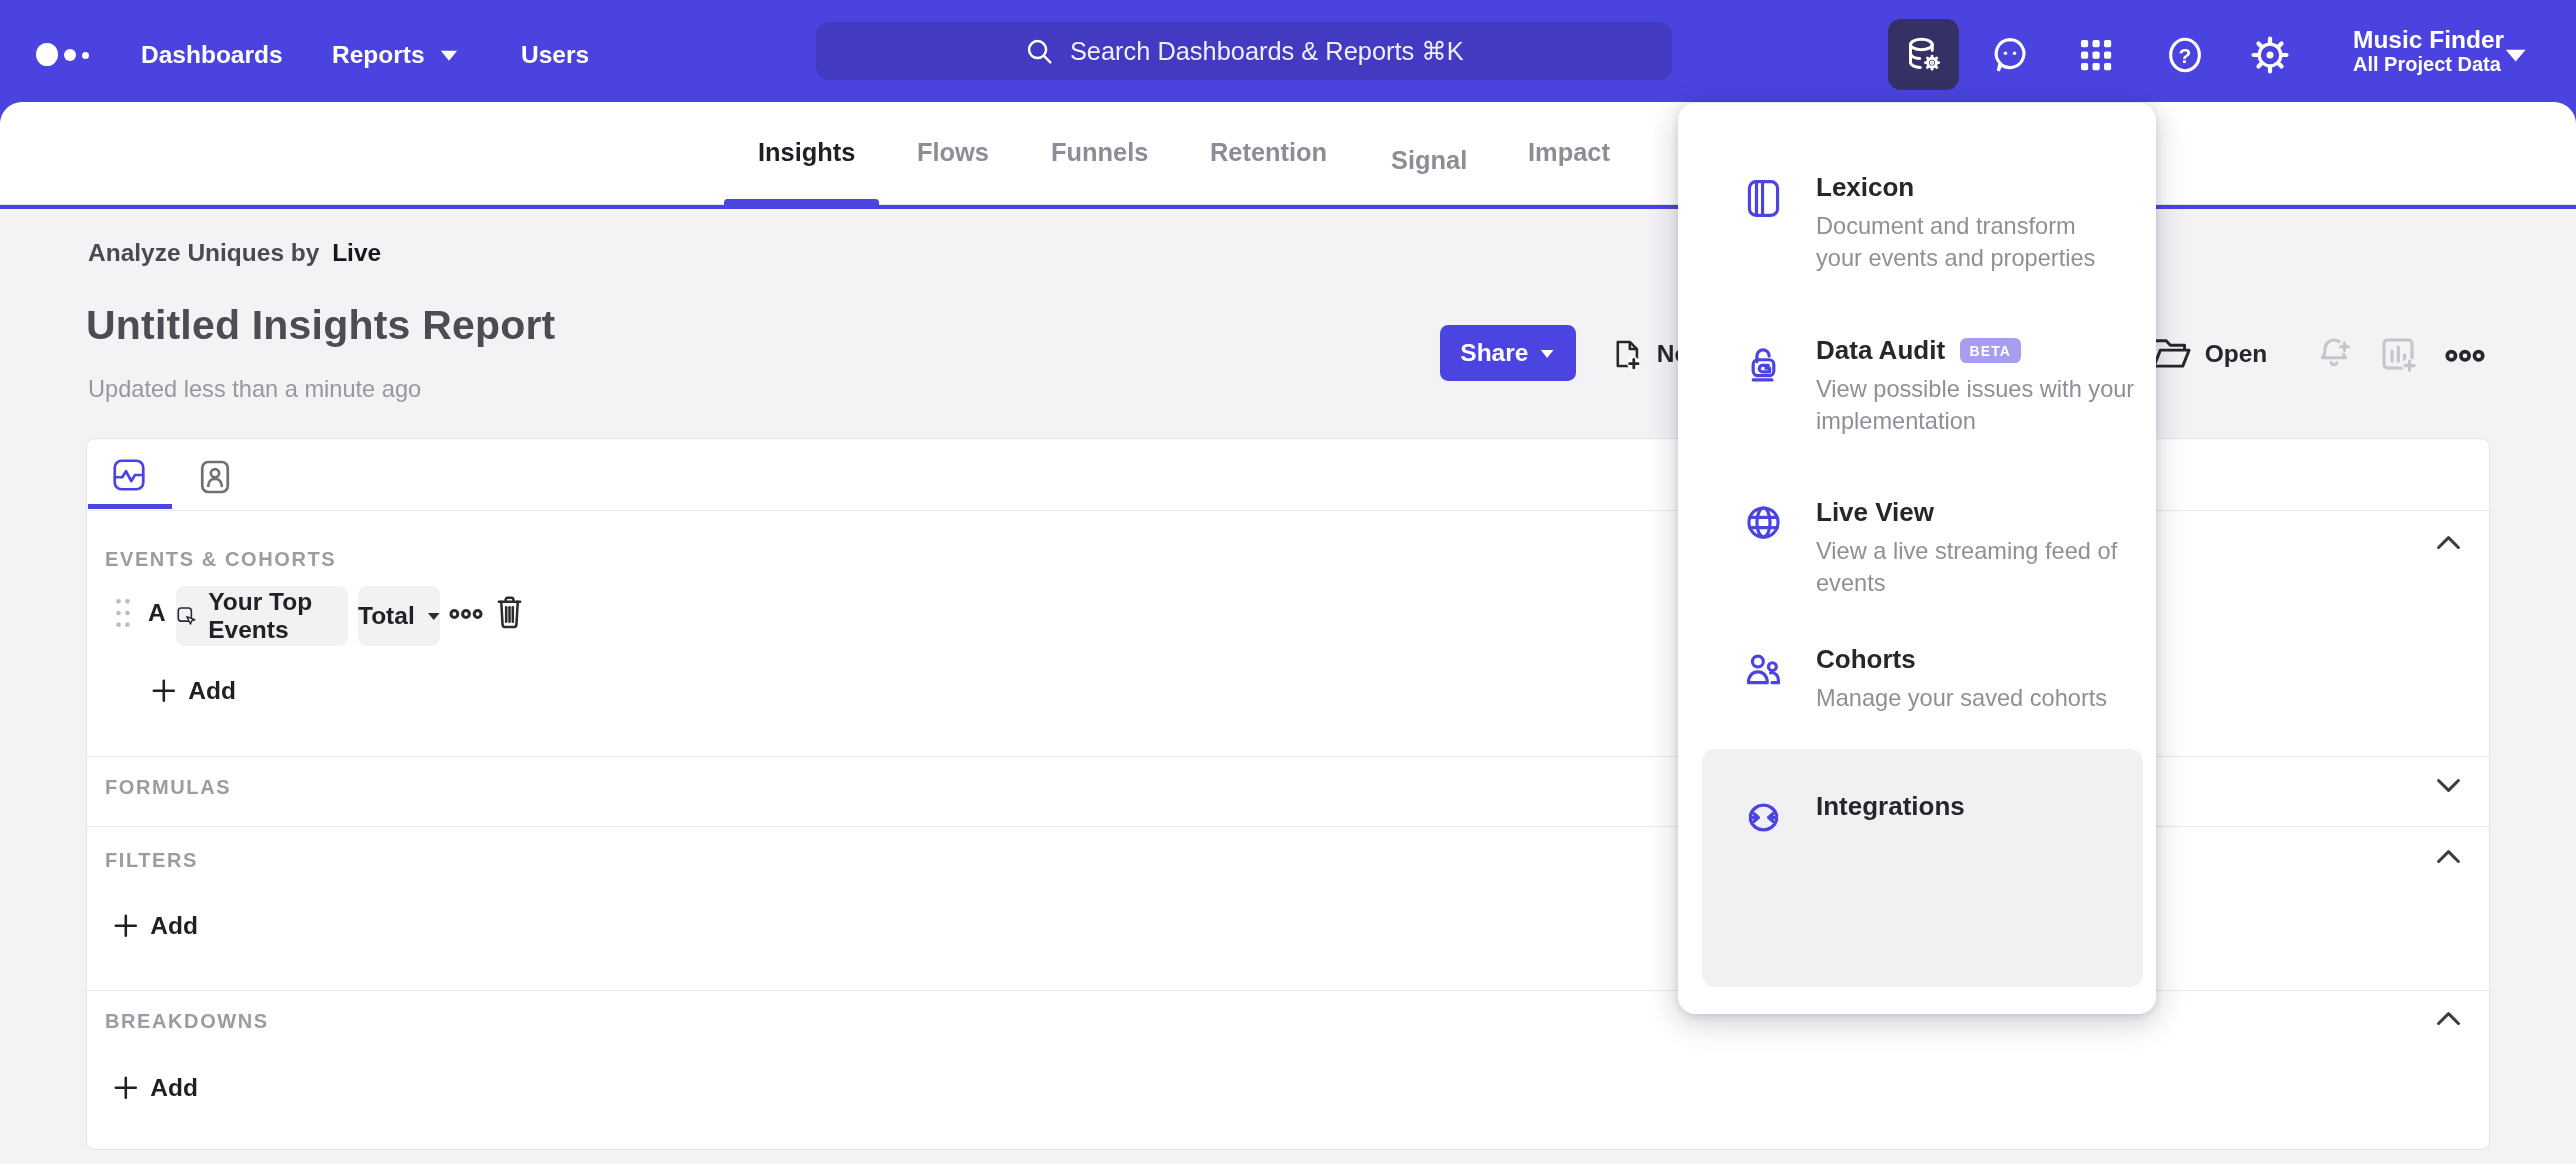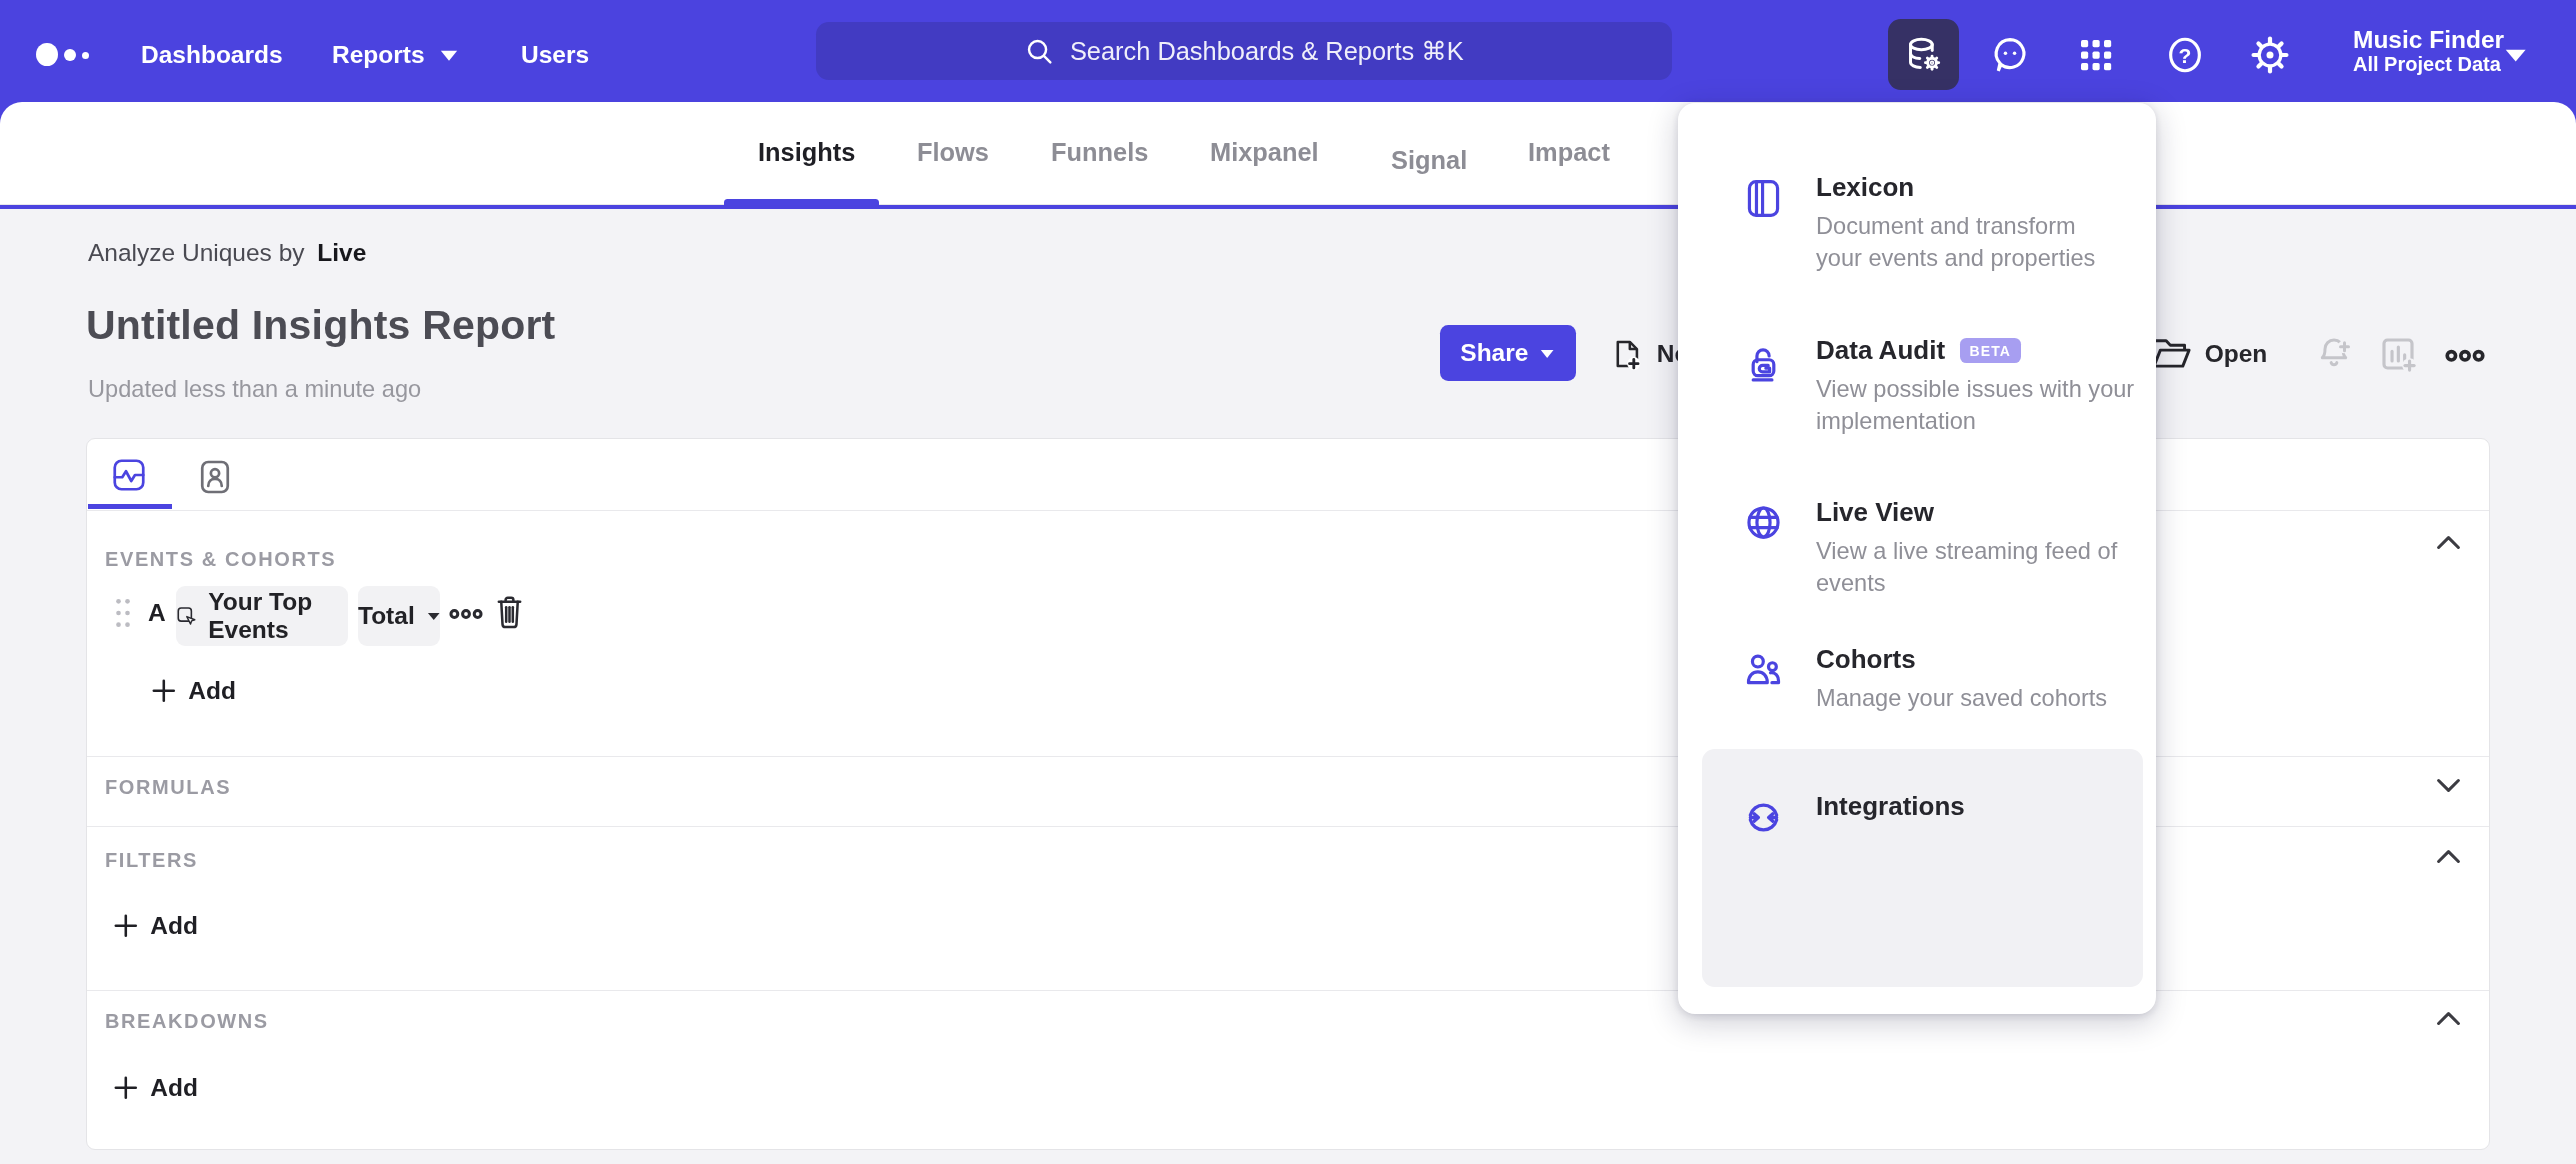--- a/index.html
+++ b/index.html
@@ -27,21 +27,21 @@
   #project .l1 { font-size:24.5px; font-weight:700; line-height:27px; }
   #project .l2 { font-size:20px; font-weight:600; line-height:23.6px; }
 
   
   .rtab { font-size:25.4px; font-weight:600; color:#8d8d95; }
   .rtab.active { color:#1f1f25; }
   #tab-underline { left:724px; top:199px; width:155px; height:6.3px; background:#4b44e0; border-radius:3.6px 3.6px 0 0; }
 
   
   #crumb { left:88px; top:239px; display:flex; gap:12.7px; align-items:baseline; }
-  #crumb .pre { font-size:24.5px; font-weight:400; color:#4a4a52; }
+  #crumb .pre { font-size:24.5px; font-weight:700; color:#4a4a52; }
   #crumb .val { font-size:24.5px; font-weight:700; color:#17171c; }
   #title { left:86px; top:302px; font-size:41px; font-weight:700; color:#4c4c54; letter-spacing:0.2px; }
   #updated { left:88px; top:376px; font-size:23.6px; color:#97979e; }
 
   #sharebtn { left:1440px; top:325px; width:136px; height:56px; background:#4b44e0; border-radius:8.2px;
               display:flex; align-items:center; justify-content:center; gap:11px; color:#fff;
               font-size:24.5px; font-weight:600; }
   .toolbtn { display:flex; align-items:center; gap:12.7px; font-size:24.5px; font-weight:600; color:#26262b; }
 
   
@@ -170,21 +170,21 @@
   <div class="l2">All Project Data</div>
 </div>
 <svg class="abs" style="left:2503px; top:47px;" width="25.4" height="16.3" viewBox="0 0 28 18">
     <polygon points="3,3 25,3 14,16" fill="#ffffff"></polygon>
   </svg>
 
 <div class="abs" id="whiteband"></div>
 <div class="abs rtab active" style="left:758px; top:138px;">Insights</div>
 <div class="abs rtab" style="left:917px; top:138px;">Flows</div>
 <div class="abs rtab" style="left:1051px; top:138px;">Funnels</div>
-<div class="abs rtab" style="left:1210px; top:138px;">Mixpanel</div>
+<div class="abs rtab" style="left:1210px; top:138px;">Retention</div>
 <div class="abs rtab" style="left:1391px; top:138px;margin-top:8px;">Signal</div>
 <div class="abs rtab" style="left:1528px; top:138px;">Impact</div>
 <div class="abs" id="tab-underline"></div>
 
 <div class="abs" id="crumb">
   <span class="pre">Analyze Uniques by</span>
   <span class="val">Live</span>
 </div>
 <div class="abs" id="title">Untitled Insights Report</div>
 <div class="abs" id="updated">Updated less than a minute ago</div>

